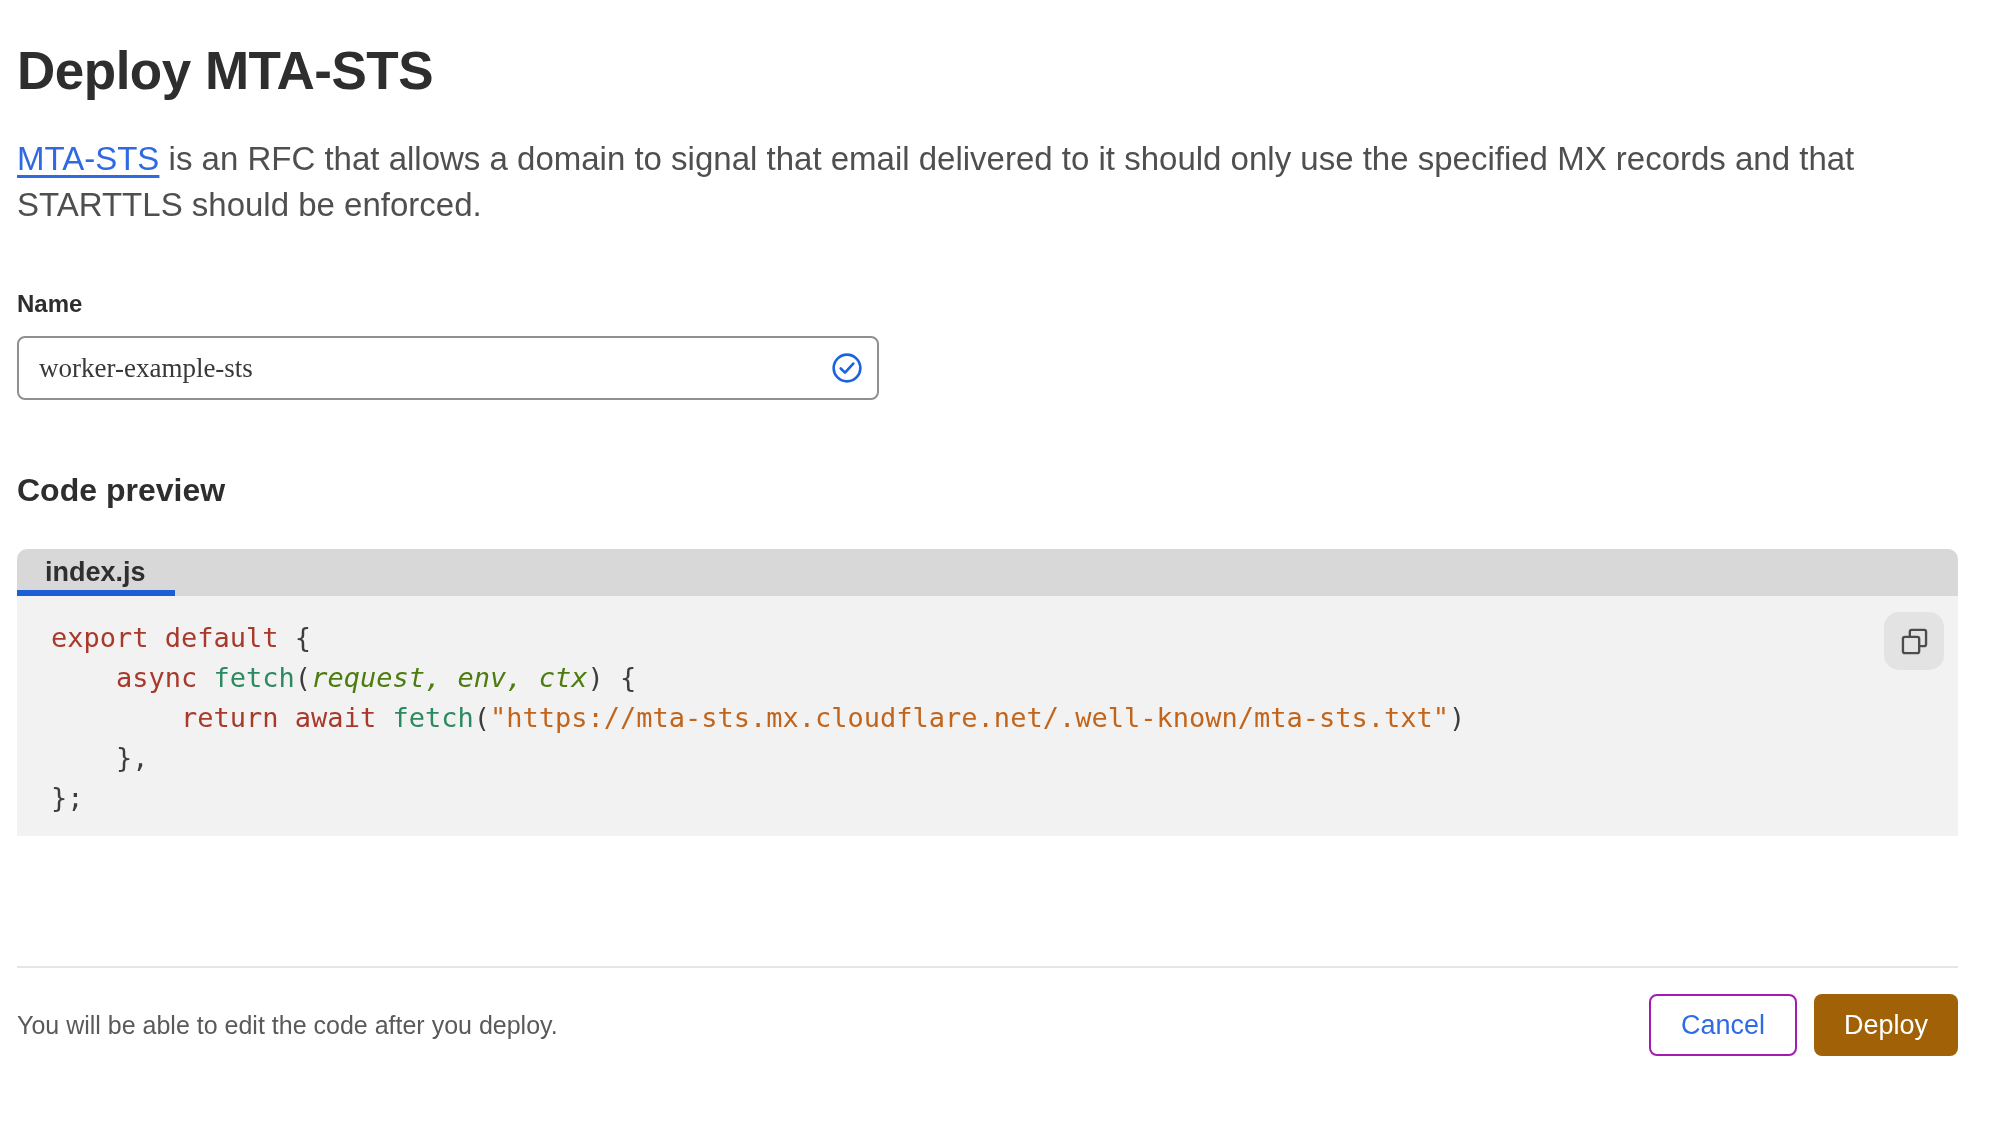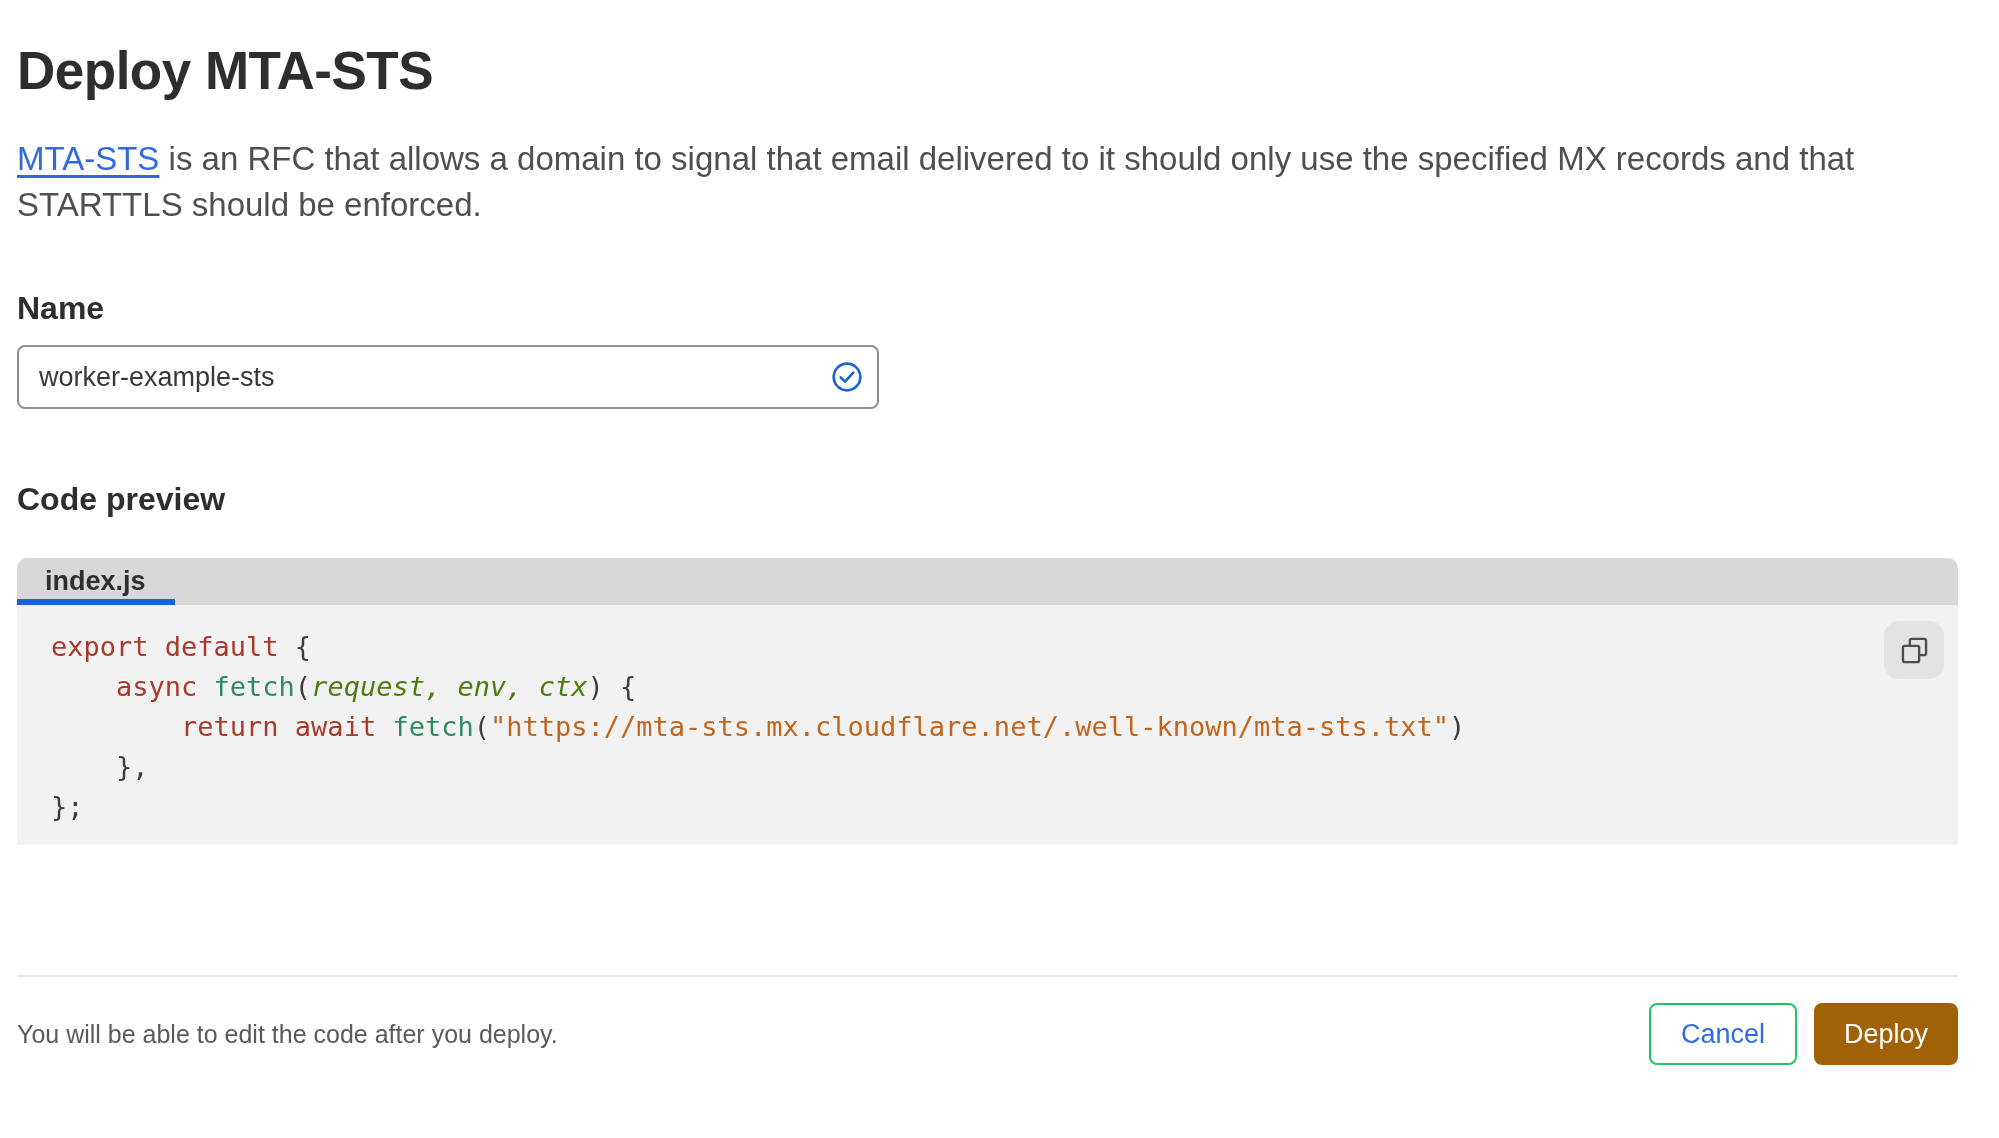--- a/index.html
+++ b/index.html
@@ -29,39 +29,39 @@
   }
   p.description a {
     color: #3069e2;
     text-decoration: underline;
     text-underline-offset: 5px;
     cursor: pointer;
   }
 
   .field-label {
     margin-top: 62px;
-    font-size: 32px;
+    font-size: 24px;
     font-weight: 700;
     color: #2e2e2e;
   }
 
   .input-wrap {
     margin-top: 18px;
     position: relative;
     width: 862px;
     height: 64px;
   }
   .input-wrap input {
     width: 100%; height: 100%;
     border: 2px solid #909090;
     border-radius: 8px;
     padding: 0 64px 0 20px;
     font-size: 27px;
     color: #383838;
-    font-family: Liberation Sans, sans-serif;
+    font-family: Liberation Serif, serif;
     background: #ffffff;
     outline: none;
   }
   .input-valid-icon {
     position: absolute;
     right: 16px; top: 50%;
     transform: translateY(-50%);
     width: 32px; height: 32px;
     display: block;
   }
@@ -157,21 +157,21 @@
     border-radius: 8px;
     font-size: 27px;
     font-family: "Liberation Sans", sans-serif;
     cursor: pointer;
     display: flex;
     align-items: center;
     justify-content: center;
   }
   .btn-secondary {
     background: #ffffff;
-    border: 2px solid #22c55e;
+    border: 2px solid #a21caf;
     color: #2f6be4;
   }
   .btn-primary {
     background: #a16207;
     border: none;
     color: #ffffff;
   }
 </style>
 </head>
 <body>

